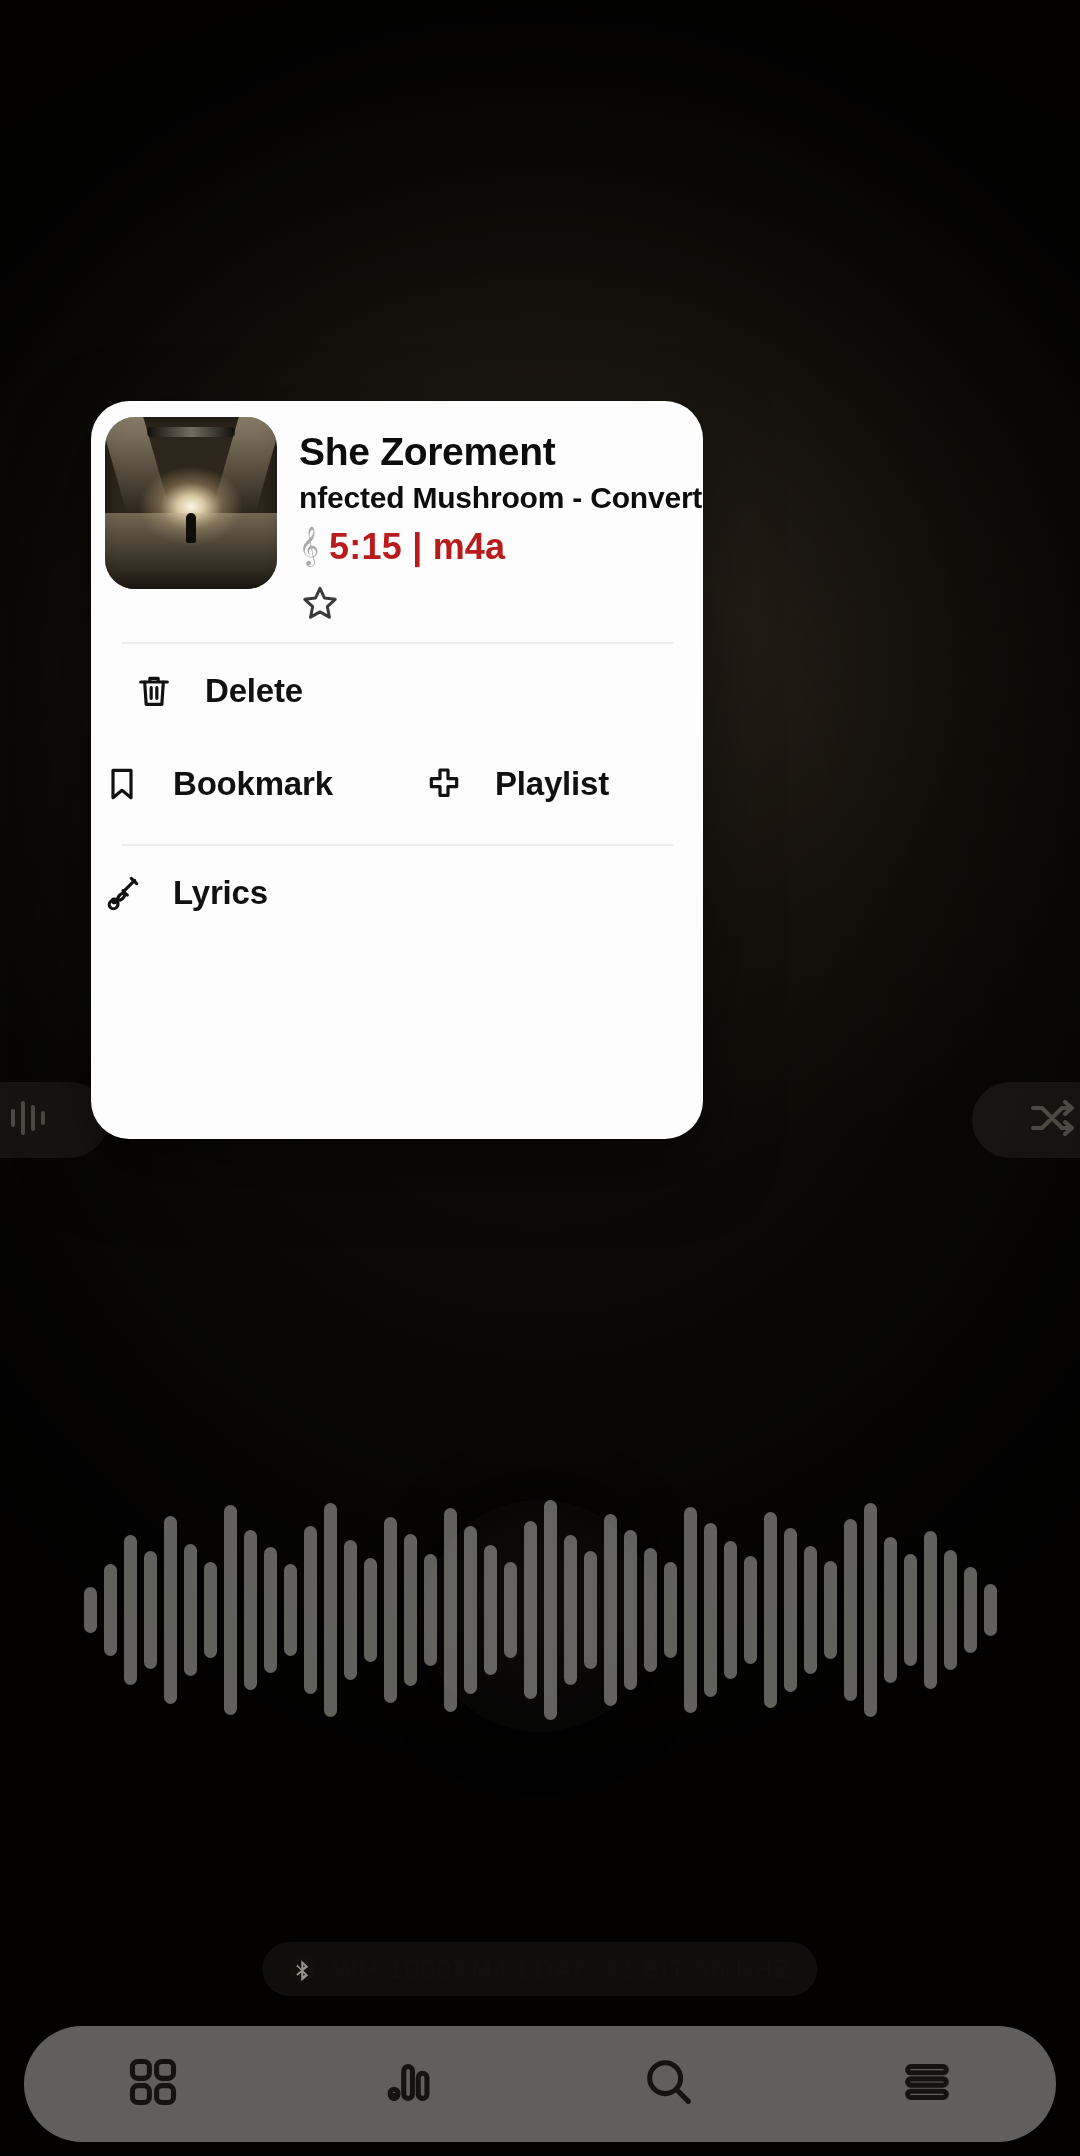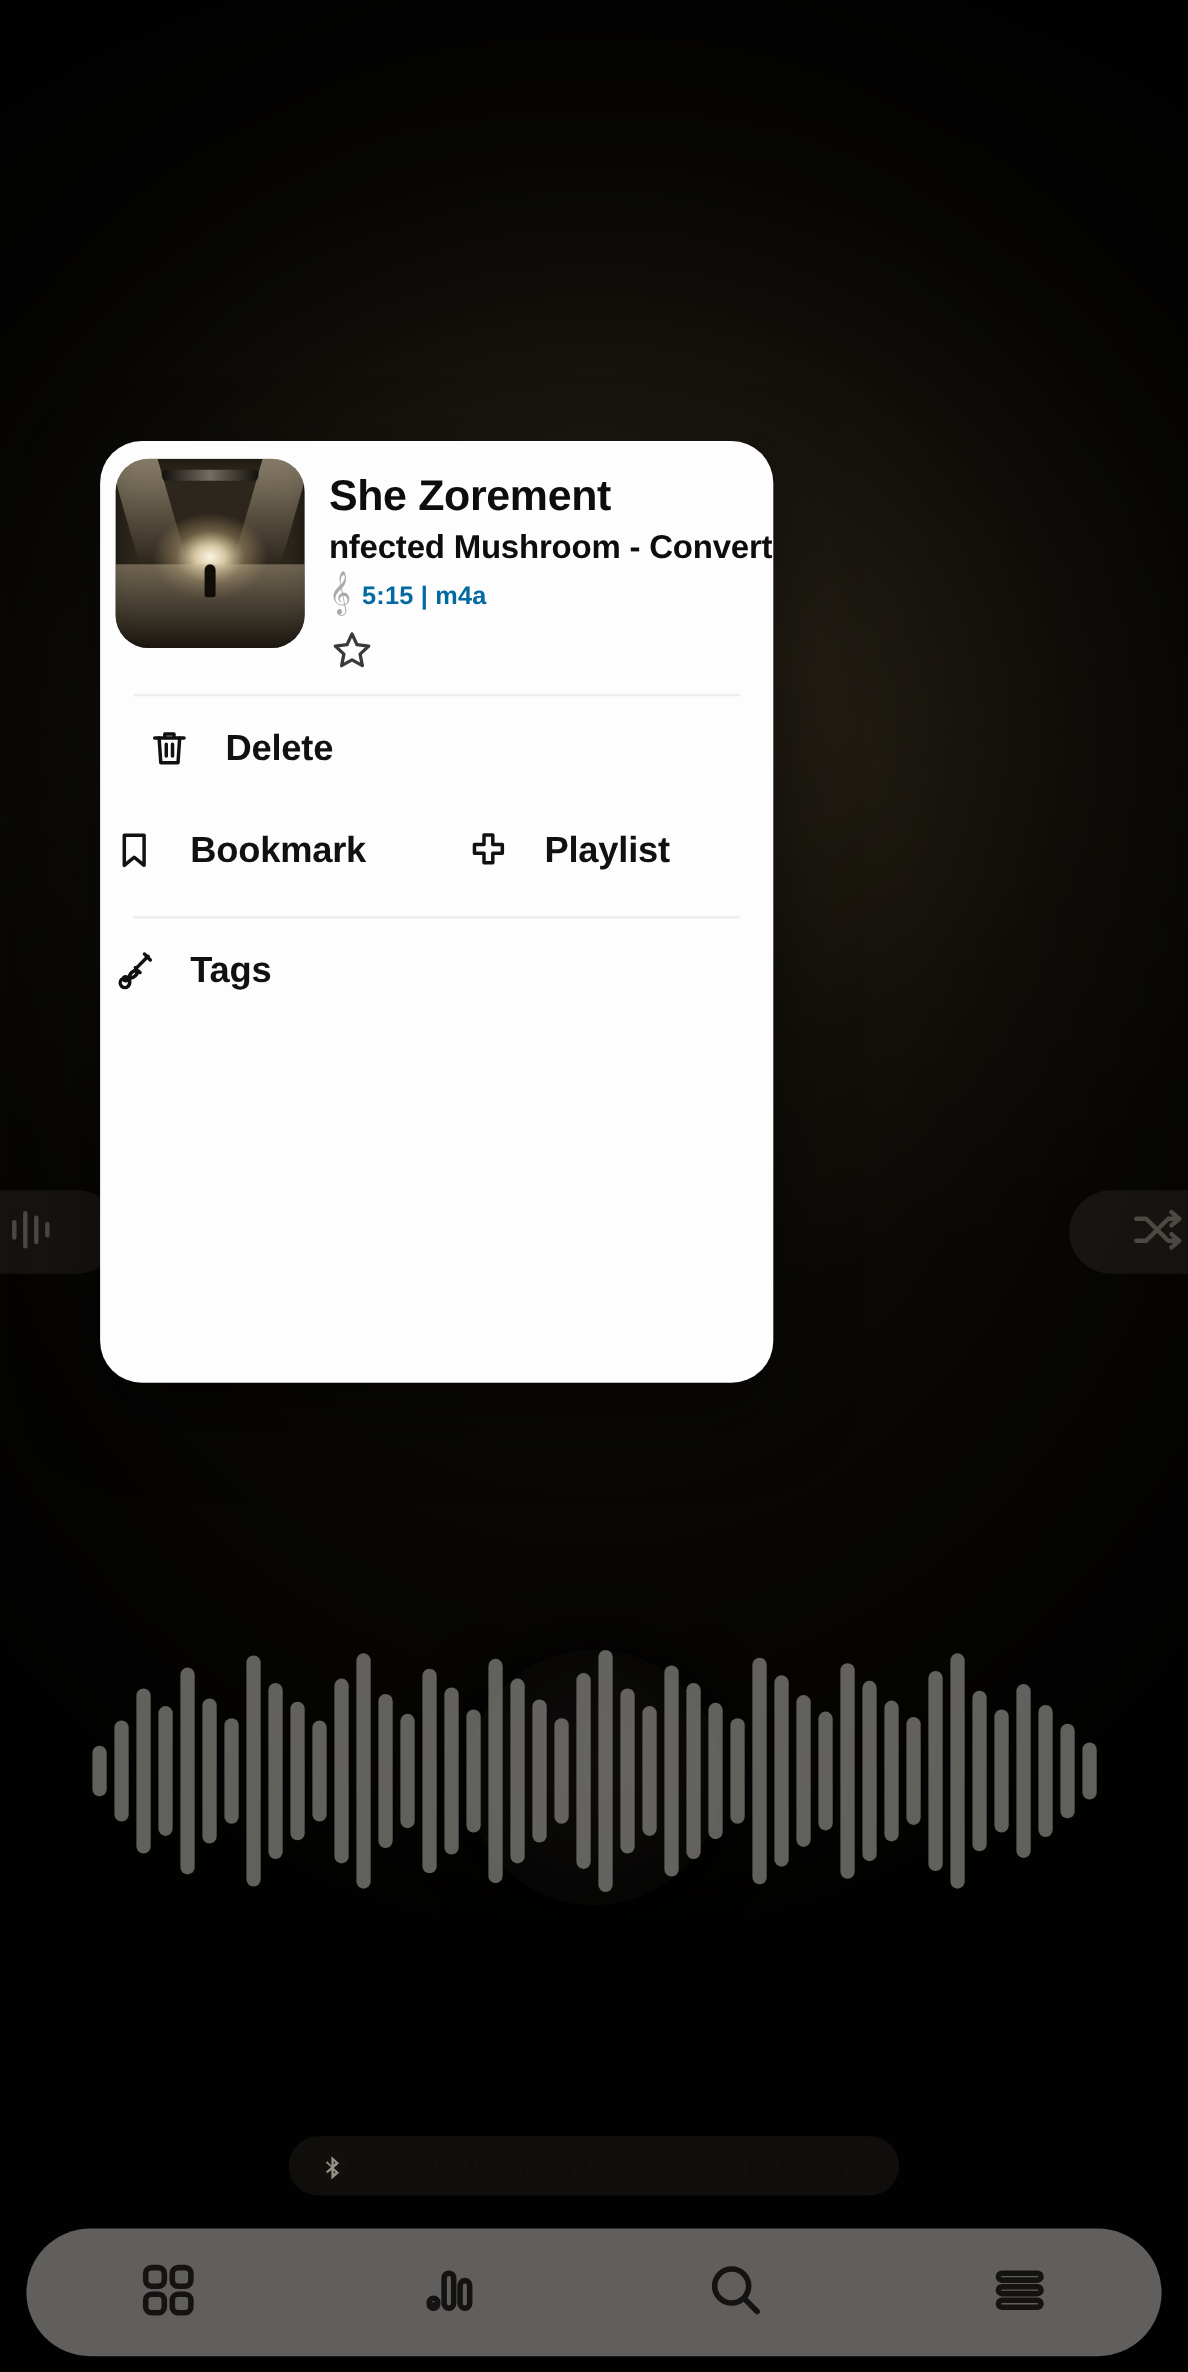--- a/index.html
+++ b/index.html
@@ -66,21 +66,21 @@
     display:flex; align-items:center;
   }
   .navbtn{
     flex:1; height:100%;
     display:flex; align-items:center; justify-content:center;
   }
 
   
   .scrim{ position:absolute; inset:0; background:rgba(0,0,0,.30); }
   .dialog{
-    position:absolute; left:91px; top:401px; width:612px; height:856px;
+    position:absolute; left:91px; top:401px; width:612px; height:738px;
     background:#fdfdfd; border-radius:38px;
     box-shadow:0 26px 70px rgba(0,0,0,.50);
     overflow:hidden;
   }
 
   .dlg-head{ display:flex; padding:16px 0 0 14px; }
   .art{
     width:172px; height:172px; border-radius:30px; flex:none;
     background:
       radial-gradient(ellipse 52px 40px at 50% 52%, #fbf6e6 0%, #d8c9a4 26%, #6b5b42 60%, #2d261c 100%),
@@ -114,21 +114,21 @@
     line-height:1.06; white-space:nowrap;
   }
   .subtitle{
     font-size:30px; font-weight:600; color:#0d0d0d; letter-spacing:-.2px;
     margin-top:9px; white-space:nowrap; overflow:hidden;
   }
   .techrow{
     display:flex; align-items:center; gap:10px; margin-top:11px;
   }
   .clef{ font-size:34px; color:#a9a9a9; line-height:1; margin-top:-4px; }
-  .tech{ font-size:23px; font-weight:700; color:#0369a1; letter-spacing:.2px; }
+  .tech{ font-size:36px; font-weight:700; color:#b91c1c; letter-spacing:.2px; }
   .starrow{ margin-top:14px; }
 
   .divider{ height:2px; background:#ededed; margin:14px 30px 0 30px; }
 
   .menu{ padding:0 0 0 0; }
   .mrow{ display:flex; }
   .mitem{
     display:flex; align-items:center; gap:28px;
     height:93px; padding-left:40px; flex:1; min-width:0;
   }
@@ -340,18 +340,18 @@
     <div class="mrow">
       <div class="mitem col2">
         <span class="mico">
           <svg width="40" height="40" viewBox="0 0 24 24" fill="none" stroke="#111" stroke-width="1.9" stroke-linecap="round" stroke-linejoin="round">
             <path d="M19.6 4.4 13 11"></path>
             <path d="M17.6 3.2 20.8 6.4"></path>
             <path d="M12.6 10.6c1.3 1.3 1.5 3-.1 4.6-1.8 1.8-3 1.3-4.3 1.1-1.2-.2-2.3 0-3.1.8-1 1-1 2.6 0 3.6s2.6 1 3.6 0c.8-.8 1-1.9.8-3.1-.2-1.3-.7-2.5 1.1-4.3 1.6-1.6 3.3-1.4 4.6-.1"></path>
             <circle cx="7.3" cy="16.7" r="1.1"></circle>
           </svg>
         </span>
-        <span class="mlabel">Tags</span>
+        <span class="mlabel">Lyrics</span>
       </div>
     </div>
 
   </div>
 </div>
 
 </body></html>

